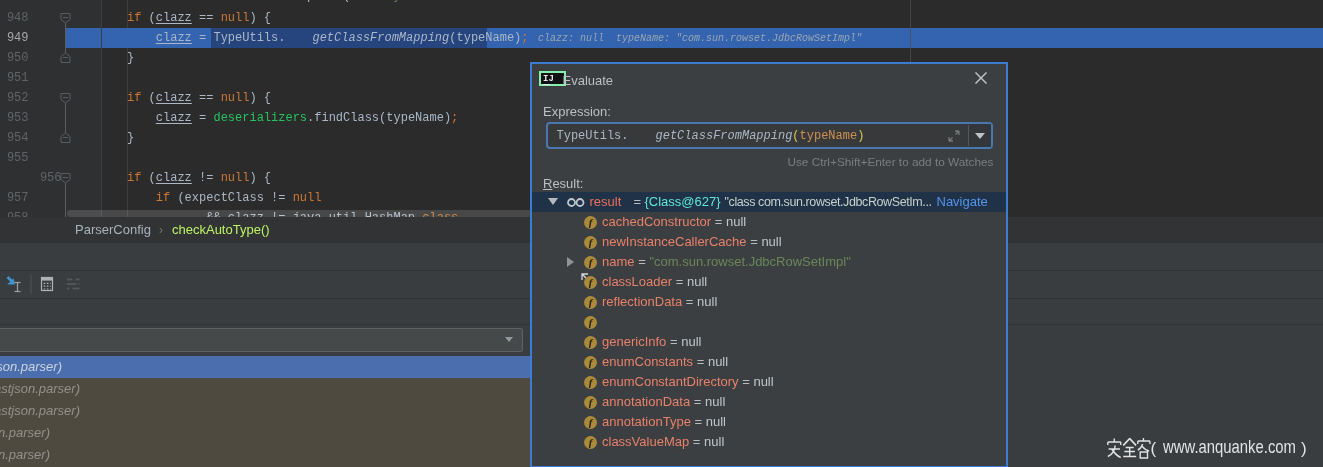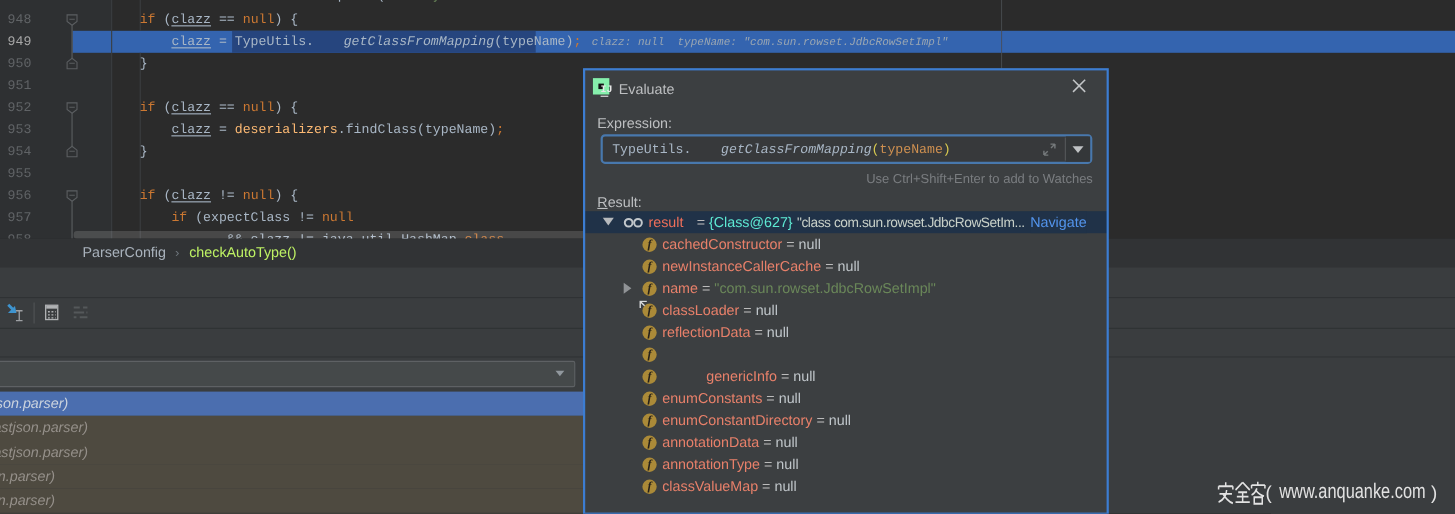--- a/index.html
+++ b/index.html
@@ -5,21 +5,21 @@
   html,body{margin:0;padding:0;}
   body{width:1323px;height:467px;overflow:hidden;position:relative;background:#2b2b2b;
        font-family:"Liberation Sans",sans-serif;}
   .abs{position:absolute;}
   
   #editor{left:0;top:0;width:1323px;height:217px;overflow:hidden;background:#2b2b2b;}
   .cl{position:absolute;left:69.4px;white-space:pre;font:12px/20px "Liberation Mono",monospace;color:#a9b7c6;}
   .num{position:absolute;left:0;width:28.5px;text-align:right;font:12px/20px "Liberation Mono",monospace;color:#606366;}
   .kw{color:#cc7832;}
   .semi{color:#cc7832;}
-  .fld{color:#fdba74;}
+  .fld{color:#22c55e;}
   .str{color:#6a8759;}
   .it{font-style:italic;margin-left:27px;}
   .un{text-decoration:underline;text-underline-offset:2px;}
   .hint{color:#9aa6b2;font-style:italic;}
   
   #crumbs{left:0;top:217px;width:1323px;height:26px;background:#313335;}
   #lower{left:0;top:243px;width:1323px;height:224px;background:#3a3d3f;}
   .hline{position:absolute;left:0;width:1323px;height:1px;background:#2f3234;}
   
   .frow{position:absolute;left:0;width:531px;height:22px;overflow:hidden;font:italic 13px/22px "Liberation Sans",sans-serif;}
@@ -58,21 +58,21 @@
 
   <div class="num" style="top:-14px;">947</div>
   <div class="num" style="top:8px;">948</div>
   <div class="num" style="top:28px;color:#a7a7a7;">949</div>
   <div class="num" style="top:48px;">950</div>
   <div class="num" style="top:68px;">951</div>
   <div class="num" style="top:88px;">952</div>
   <div class="num" style="top:108px;">953</div>
   <div class="num" style="top:128px;">954</div>
   <div class="num" style="top:148px;">955</div>
-  <div class="num" style="top:168px;">956</div>
+  <div class="num" style="top:168px;padding-left:33px;">956</div>
   <div class="num" style="top:188px;">957</div>
   <div class="num" style="top:208px;">958</div>
 
   <svg class="abs" style="left:0;top:0;" width="101" height="217">
     <g stroke="#5b5e61" fill="none" stroke-width="1">
       <line x1="65.5" y1="23" x2="65.5" y2="53"></line>
       <line x1="65.5" y1="103" x2="65.5" y2="133"></line>
       <line x1="65.5" y1="183" x2="65.5" y2="217"></line>
       <path d="M61,13.5 h9 v6 l-4.5,3.5 -4.5,-3.5 z"></path>
       <path d="M61,62.5 h9 v-6 l-4.5,-3.5 -4.5,3.5 z"></path>
@@ -173,21 +173,21 @@
     <g fill="#e2e2e2" font-family="Liberation Sans" font-size="18px">
       <text x="52.5" y="17" font-size="17px">(</text>
       <text x="65" y="16" font-size="19px" textLength="133" lengthAdjust="spacingAndGlyphs">www.anquanke.com</text>
       <text x="203" y="17" font-size="17px">)</text>
     </g>
   </svg>
 </div>
 
 <div id="dlg" class="abs">
 
-  <div class="abs" style="left:8.5px;top:9px;width:15px;height:15px;background:#111214;border:5px solid #86efac;box-sizing:border-box;">
+  <div class="abs" style="left:8.5px;top:9px;width:27px;height:15px;background:#111214;border:2px solid #86efac;box-sizing:border-box;">
      <div class="abs" style="left:2px;top:1px;font:bold 9px/10px 'Liberation Mono';color:#e8e8e8;">IJ</div>
      <div class="abs" style="left:1.5px;top:10.5px;width:7px;height:1.6px;background:#e8e8e8;"></div>
   </div>
   <div class="dtxt" style="left:32px;top:11px;">Evaluate</div>
   <svg class="abs" style="left:443px;top:9px;" width="15" height="15">
     <g stroke="#c2c5c7" stroke-width="1.4">
       <line x1="1.5" y1="1.5" x2="12.5" y2="12.5"></line>
       <line x1="12.5" y1="1.5" x2="1.5" y2="12.5"></line>
     </g>
   </svg>
@@ -245,21 +245,21 @@
   </div>
   <div class="trow" style="top:230px;">
     <div class="ficon" style="left:53.5px;top:3.5px;">f</div>
     <span class="abs" style="left:71.5px;"><span class="fname">reflectionData</span> <span class="eq">=</span> <span class="val">null</span></span>
   </div>
   <div class="trow" style="top:250px;">
     <div class="ficon" style="left:53.5px;top:3.5px;">f</div>
   </div>
   <div class="trow" style="top:270px;">
     <div class="ficon" style="left:53.5px;top:3.5px;">f</div>
-    <span class="abs" style="left:71.5px;margin-left:40px;"><span class="fname">genericInfo</span> <span class="eq">=</span> <span class="val">null</span></span>
+    <span class="abs" style="left:71.5px;"><span class="fname">genericInfo</span> <span class="eq">=</span> <span class="val">null</span></span>
   </div>
   <div class="trow" style="top:290px;">
     <div class="ficon" style="left:53.5px;top:3.5px;">f</div>
     <span class="abs" style="left:71.5px;"><span class="fname">enumConstants</span> <span class="eq">=</span> <span class="val">null</span></span>
   </div>
   <div class="trow" style="top:310px;">
     <div class="ficon" style="left:53.5px;top:3.5px;">f</div>
     <span class="abs" style="left:71.5px;"><span class="fname">enumConstantDirectory</span> <span class="eq">=</span> <span class="val">null</span></span>
   </div>
   <div class="trow" style="top:330px;">

